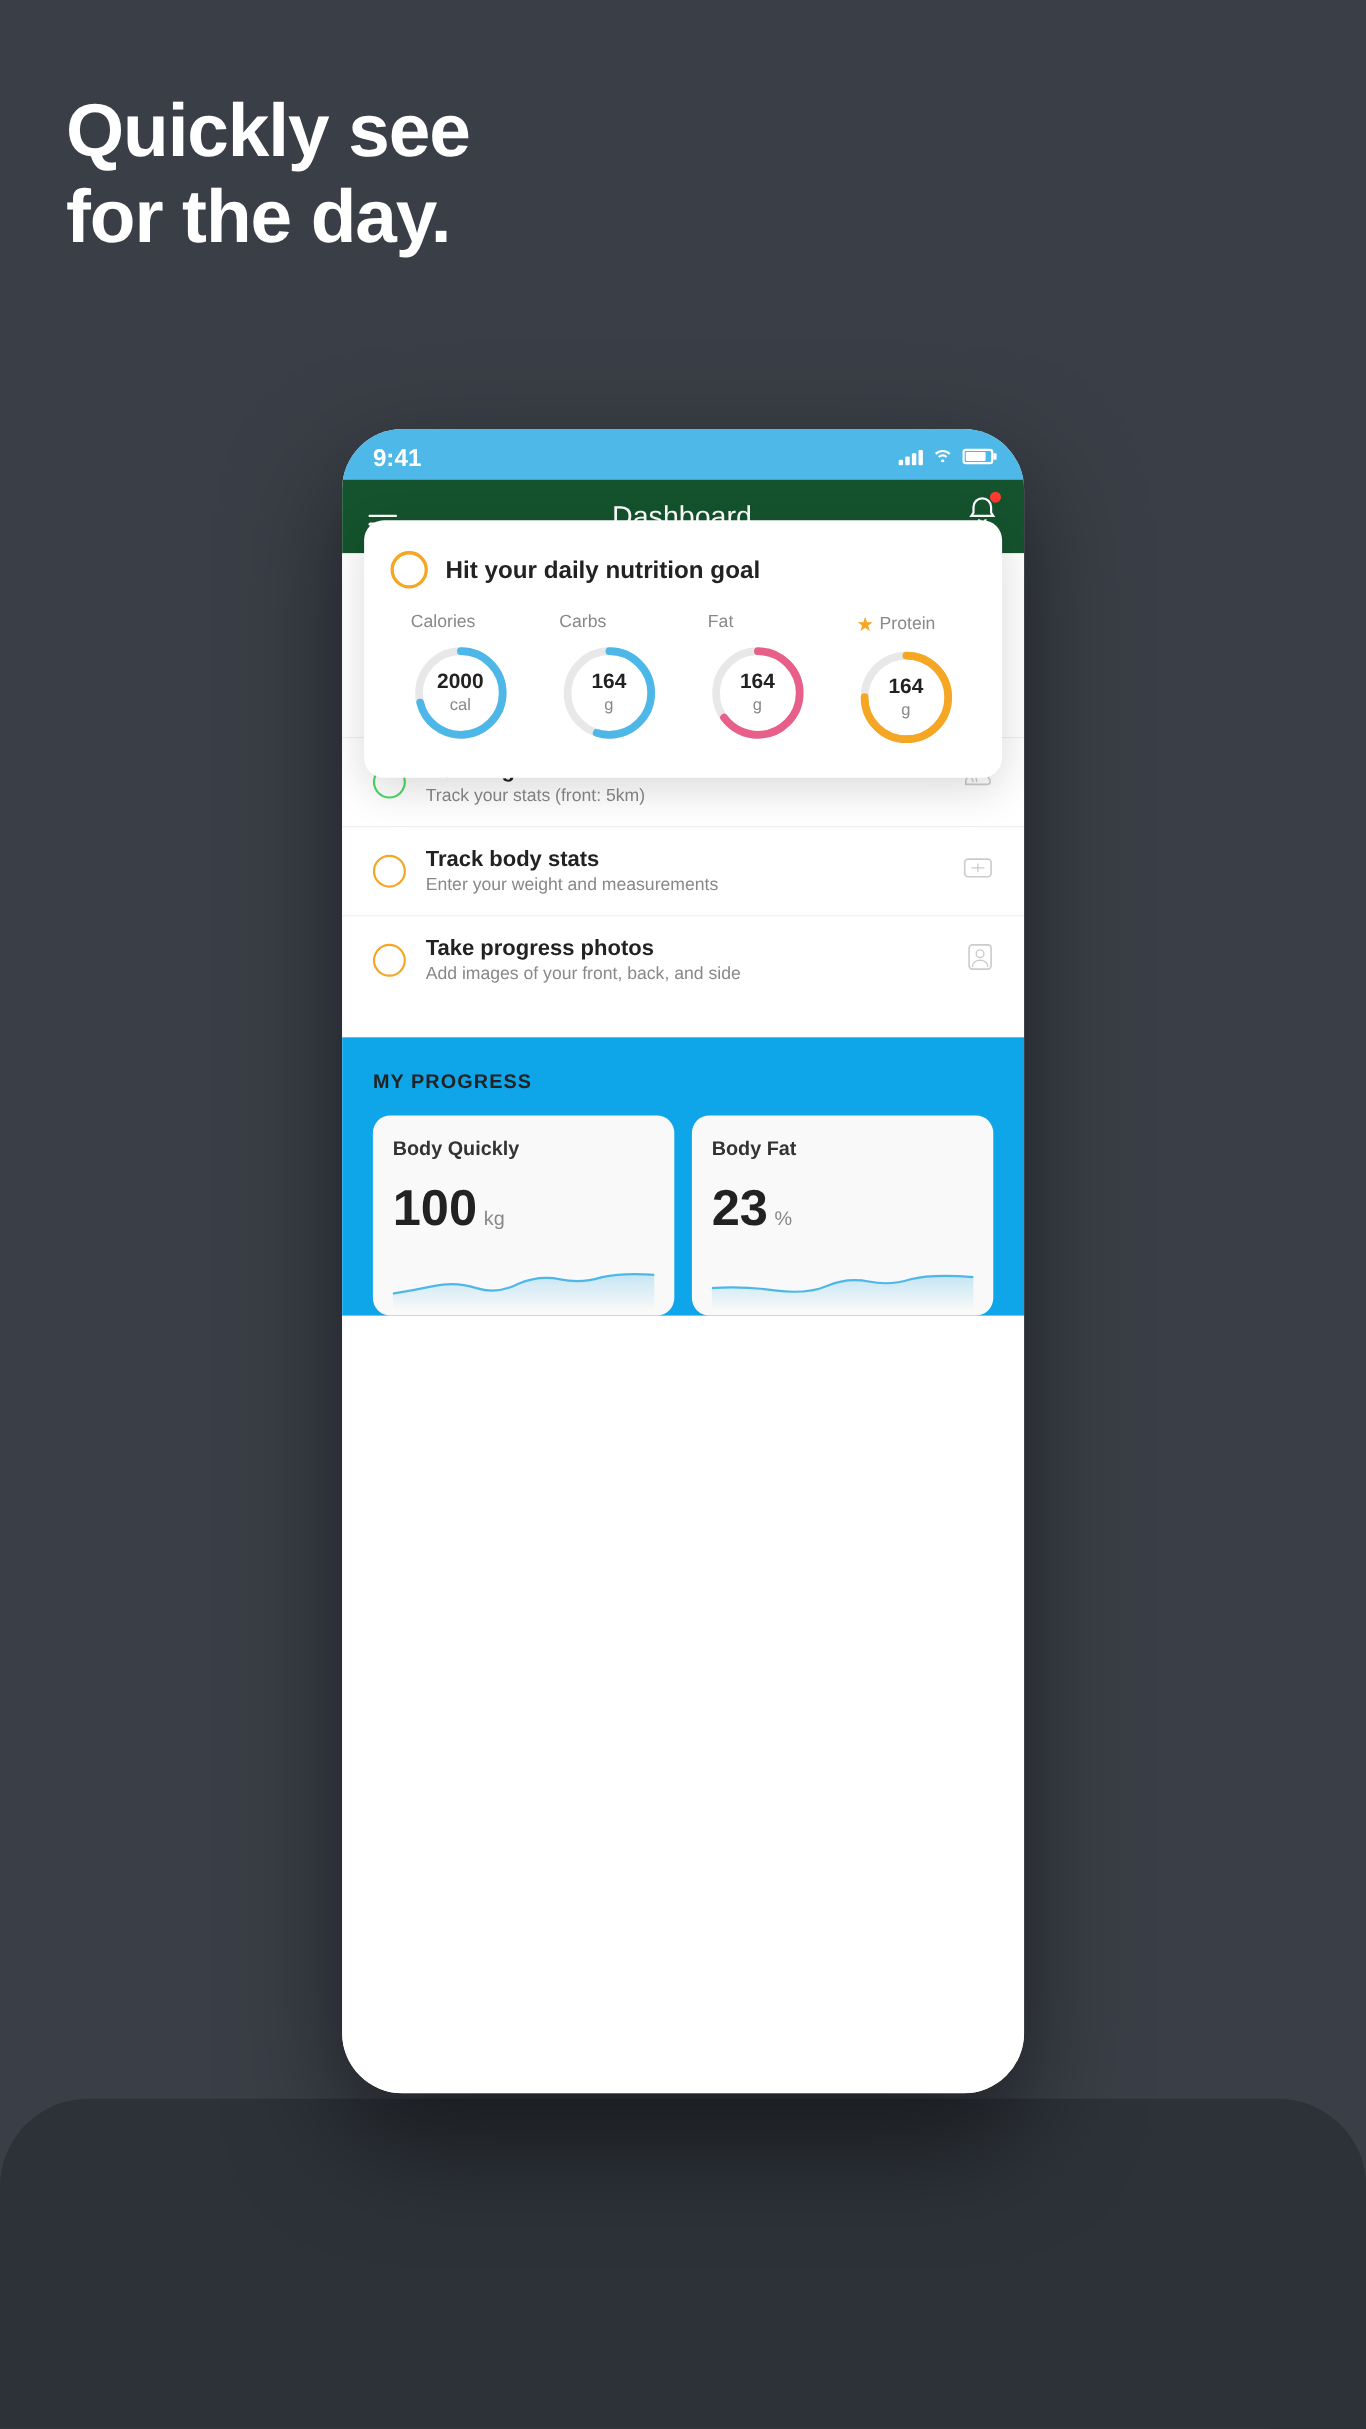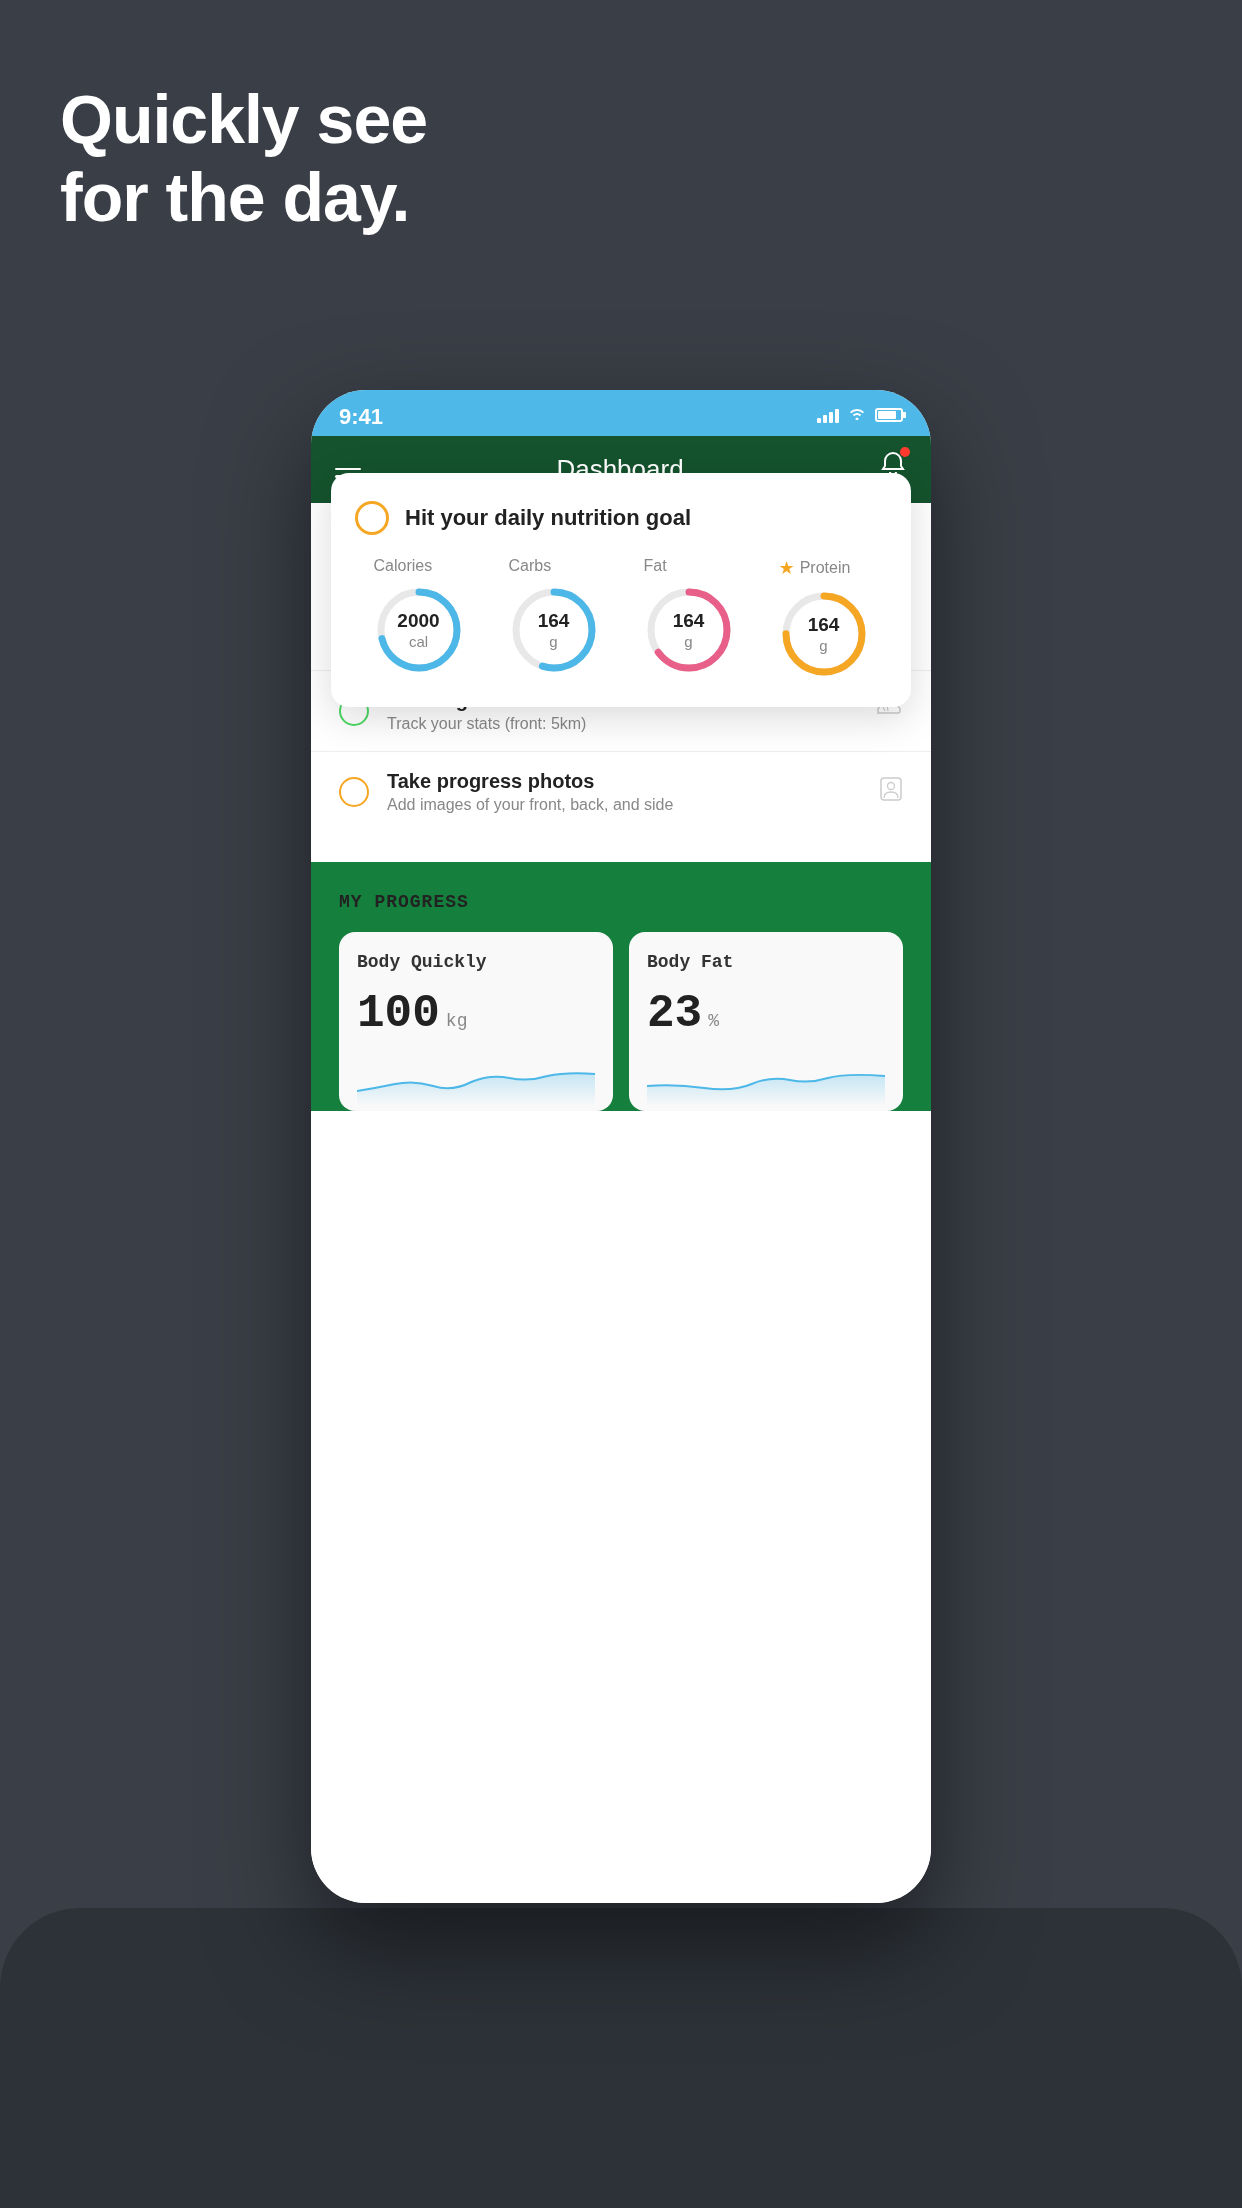--- a/index.html
+++ b/index.html
@@ -298,24 +298,23 @@
       margin-top: 3px;
     }
 
     .todo-icon {
       color: #ccc;
       font-size: 22px;
     }
 
     
     .progress-section {
-      background: #15803d;
+      background: #0ea5e9;
       padding: 30px 28px 0;
       margin-top: 30px;
-      font-family: Liberation Mono, monospace;
     }
 
     .progress-header {
       font-size: 18px;
       font-weight: 800;
       color: #222;
       letter-spacing: 1px;
       text-transform: uppercase;
       margin-bottom: 20px;
     }
@@ -505,20 +504,33 @@
             <div class="todo-subtitle">Track your stats (front: 5km)</div>
           </div>
           <span class="todo-icon">
             <svg width="28" height="22" viewBox="0 0 28 22" fill="none">
               <path d="M3 16h20a2 2 0 002-2v-2l-4-6H7L3 12v4z" stroke="#ccc" stroke-width="1.5" fill="none"></path>
               <path d="M8 10l2 4M12 8l1 6" stroke="#ccc" stroke-width="1.2"></path>
             </svg>
           </span>
         </div>
 
+        <div class="todo-item">
+          <div class="todo-circle yellow"></div>
+          <div class="todo-text">
+            <div class="todo-title">Track body stats</div>
+            <div class="todo-subtitle">Enter your weight and measurements</div>
+          </div>
+          <span class="todo-icon">
+            <svg width="28" height="24" viewBox="0 0 28 24" fill="none">
+              <rect x="2" y="4" width="24" height="16" rx="3" stroke="#ccc" stroke-width="1.5" fill="none"></rect>
+              <path d="M8 12h12M14 8v8" stroke="#ccc" stroke-width="1.2"></path>
+            </svg>
+          </span>
+        </div>
 
         <div class="todo-item">
           <div class="todo-circle yellow"></div>
           <div class="todo-text">
             <div class="todo-title">Take progress photos</div>
             <div class="todo-subtitle">Add images of your front, back, and side</div>
           </div>
           <span class="todo-icon">
             <svg width="24" height="26" viewBox="0 0 24 26" fill="none">
               <rect x="2" y="2" width="20" height="22" rx="3" stroke="#ccc" stroke-width="1.5" fill="none"></rect>

